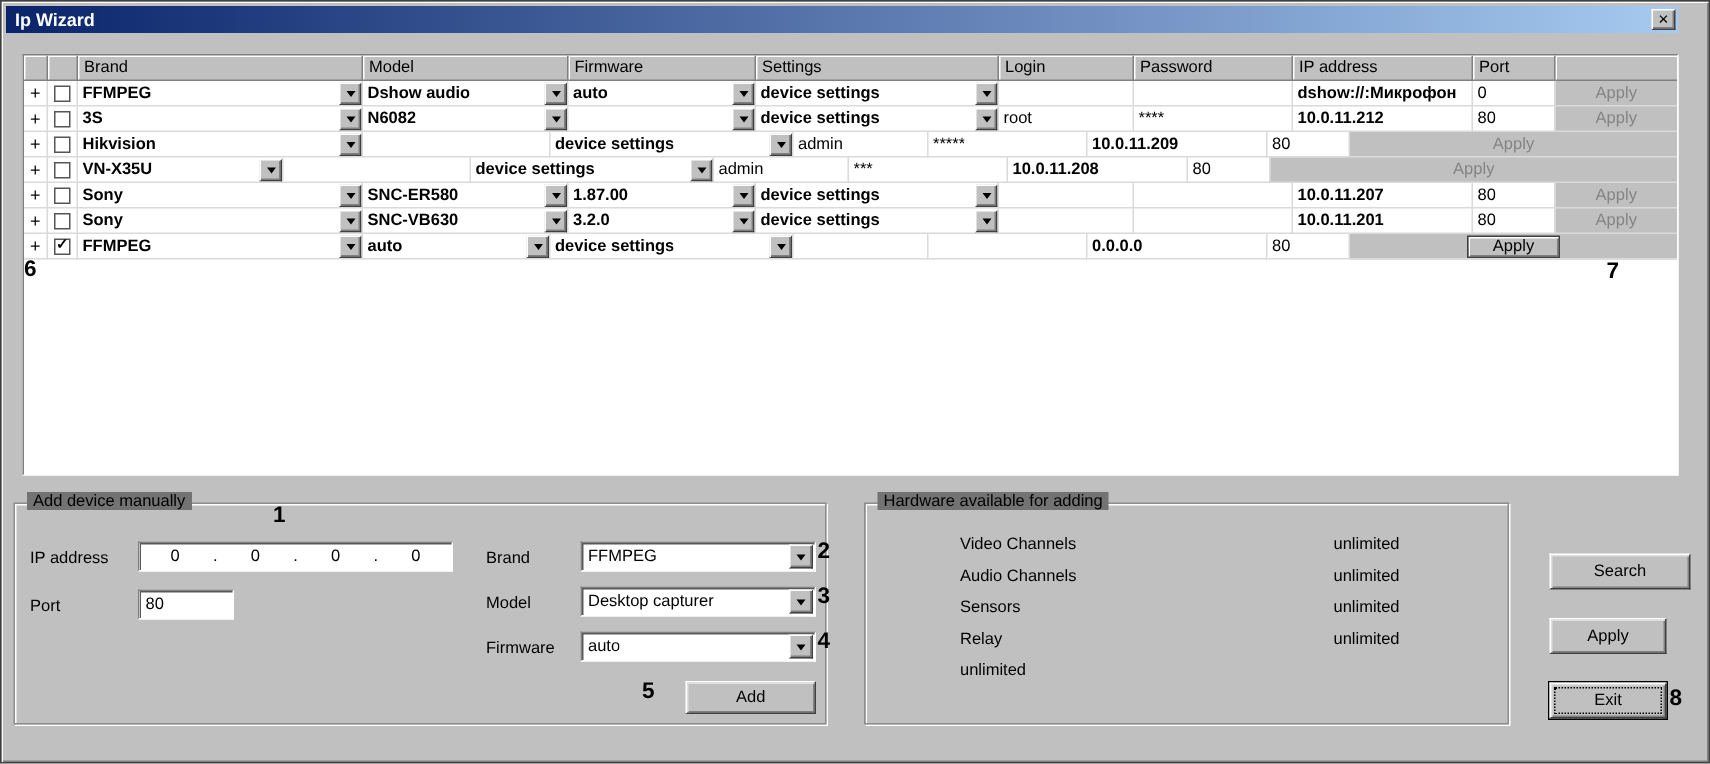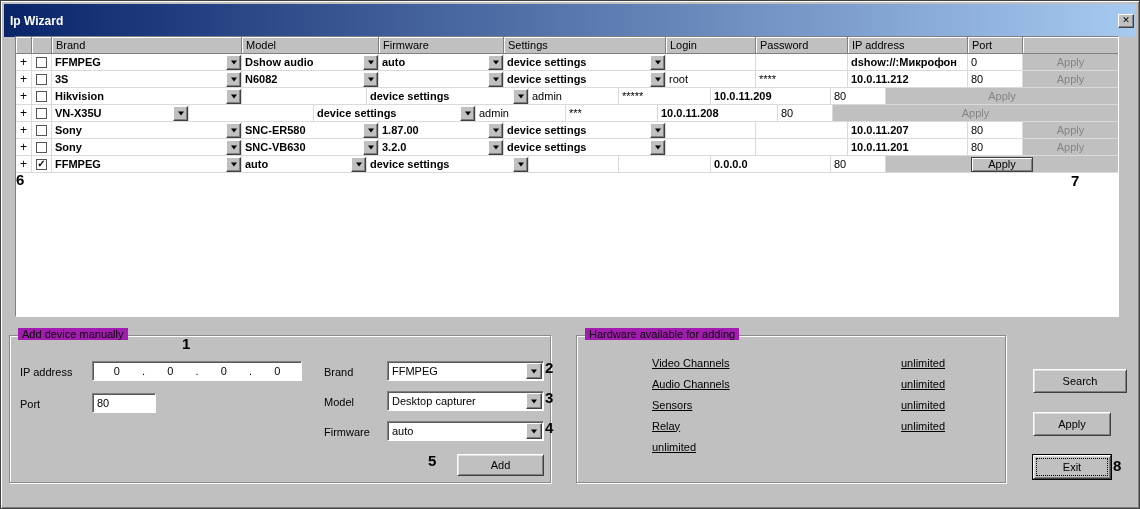--- a/index.html
+++ b/index.html
@@ -4,21 +4,21 @@
 <style>
   * { margin:0; padding:0; box-sizing:border-box; }
   html,body { width:1140px; height:509px; }
   body { font-family:"Liberation Sans",sans-serif; background:#808080; }
 
   .window { position:relative; width:1140px; height:509px; background:#c0c0c0;
     border:1px solid #404040;
     box-shadow: inset 1px 1px 0 #ffffff, inset -1px -1px 0 #808080; overflow:hidden; }
 
   
-  .titlebar { position:absolute; left:3px; top:3px; right:3px; height:33px;
+  .titlebar { position:absolute; left:3px; top:3px; right:20px; height:18px;
     background:linear-gradient(to right,#0a246a,#a6caf0);
     display:flex; align-items:center; padding:0 2px 0 6px; }
   .titlebar .title { color:#ffffff; font-weight:bold; font-size:12px; flex:1; white-space:nowrap; }
   .close-btn { width:16px; height:14px; background:#c0c0c0; border:1px solid;
     border-color:#ffffff #404040 #404040 #ffffff; box-shadow:inset -1px -1px 0 #808080;
     font-size:9px; line-height:11px; text-align:center; cursor:default; color:#000;
     font-family:inherit; padding:0; }
 
   
   .grid { position:absolute; left:14px; top:35px; width:1104px; height:281px; background:#ffffff;
@@ -33,21 +33,21 @@
   .ct { overflow:hidden; white-space:nowrap; }
   .b { font-weight:bold; }
 
   .c-exp   { width:16px; justify-content:center; padding-left:0; }
   .c-chk   { width:20px; justify-content:center; padding-left:0; }
   .c-brand { width:190px; }
   .c-model { width:137px; }
   .c-fw    { width:125px; }
   .c-set   { width:162px; }
   .c-login { width:90px; }
-  .c-pass  { width:92px; }
+  .c-pass  { width:106px; }
   .c-ip    { width:120px; }
   .c-port  { width:55px; }
   .c-apply { flex:1 1 auto; width:auto; background:#c0c0c0; justify-content:center;
              padding-left:0; border-right:none; }
 
   .plus { font-size:12px; line-height:1; }
   .checkbox { width:11px; height:11px; background:#ffffff; border:1px solid #555555;
     display:flex; align-items:center; justify-content:center; }
   .checkmark { display:none; font-size:10px; font-weight:bold; line-height:1; margin-top:-1px; }
   .checkbox.checked .checkmark { display:block; }
@@ -61,21 +61,21 @@
 
   .apply-off { color:#848484; font-size:11px; background:transparent; border:none;
     font-family:inherit; }
   .apply-on { width:62px; height:15px; font-size:11px; color:#000; background:#c0c0c0;
     border:1px solid #404040; box-shadow:inset 1px 1px 0 #ffffff, inset -1px -1px 0 #808080;
     font-family:inherit; padding:0; }
 
   
   .groupbox { position:absolute; background:#c0c0c0; border:1px solid #8c8c8c;
     box-shadow:1px 1px 0 #ffffff, inset 1px 1px 0 #ffffff; }
-  .legend { position:absolute; top:-8px; left:8px; background:#a21caf; padding:0 4px;
+  .legend { position:absolute; top:-8px; left:8px; background:#737373; padding:0 4px;
     font-size:11px; white-space:nowrap; }
   .add-box { left:8px; top:334px; width:542px; height:148px; }
   .hw-box { left:575px; top:334px; width:430px; height:148px; }
 
   .flabel { position:absolute; font-size:11px; white-space:nowrap; }
   .sunken { position:absolute; background:#ffffff; border:1px solid;
     border-color:#808080 #ffffff #ffffff #808080; box-shadow:inset 1px 1px 0 #5a5a5a;
     font-size:11px; display:flex; align-items:center; }
   .ipfield { left:82px; top:25px; width:210px; height:20px; }
   .ipfield .oct { flex:1; text-align:center; }
@@ -91,21 +91,21 @@
     border-color:#ffffff #404040 #404040 #ffffff;
     box-shadow:inset 1px 1px 0 #dfdfdf, inset -1px -1px 0 #808080;
     font-size:11px; font-family:inherit; color:#000; }
   .add-btn { left:447px; top:118px; width:87px; height:22px; }
   .search-btn { left:1032px; top:368px; width:94px; height:24px; }
   .apply-btn  { left:1032px; top:411px; width:78px; height:24px; }
   .exit-btn   { left:1032px; top:454px; width:78px; height:24px;
     box-shadow:0 0 0 1px #000000, inset 1px 1px 0 #dfdfdf, inset -1px -1px 0 #808080;
     outline:1px dotted #000; outline-offset:-4px; }
 
-  .hw-list { position:absolute; left:12px; top:16px; right:0;text-decoration:underline; }
+  .hw-list { position:absolute; left:0; top:16px; right:0; }
   .hw-row { display:flex; align-items:center; height:21px; padding-left:63px; font-size:11px; }
   .hw-row .hl { width:249px; }
 
   .callout { position:absolute; font-size:15px; font-weight:bold; color:#000; line-height:1; }
   .co1 { left:181px; top:335px; }
   .co2 { left:544px; top:359px; }
   .co3 { left:544px; top:389px; }
   .co4 { left:544px; top:419px; }
   .co5 { left:427px; top:452px; }
   .co6 { left:15px;  top:171px; }

